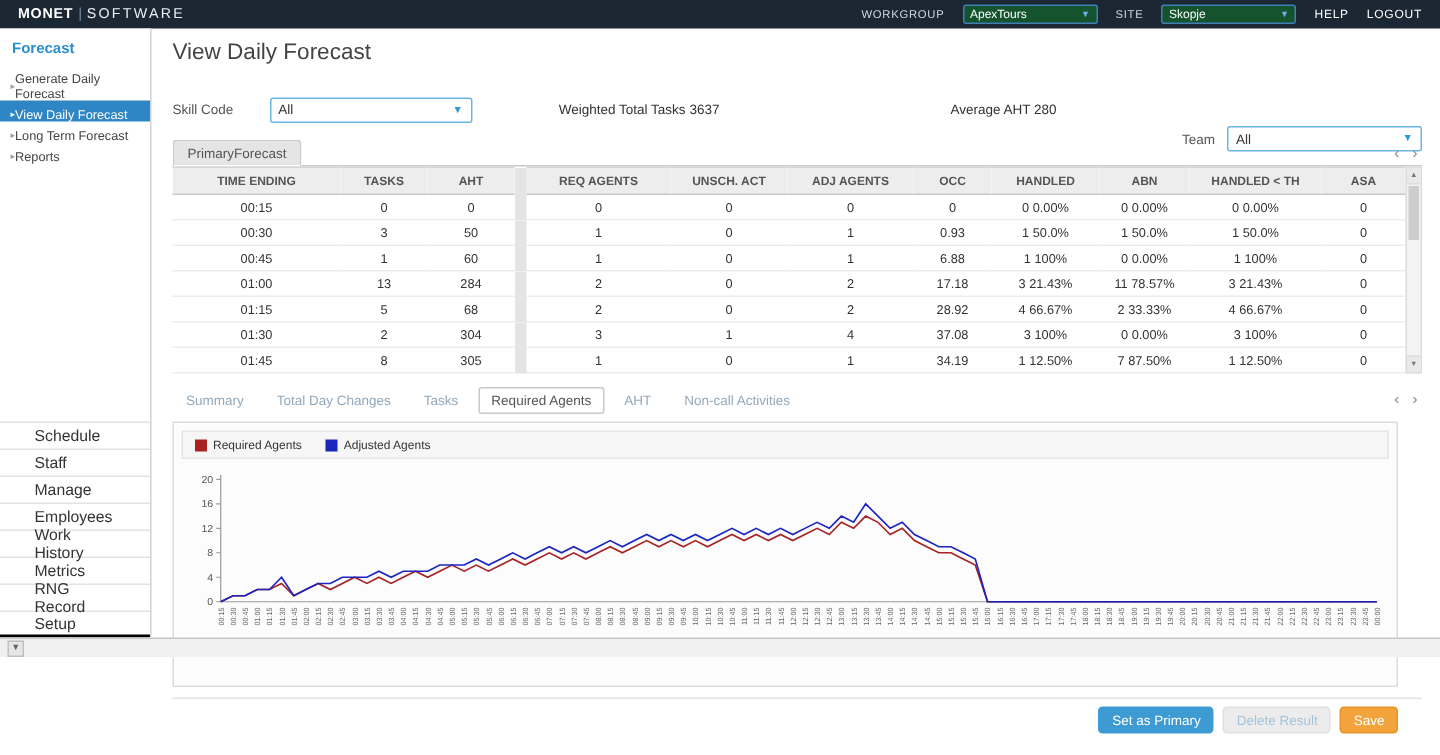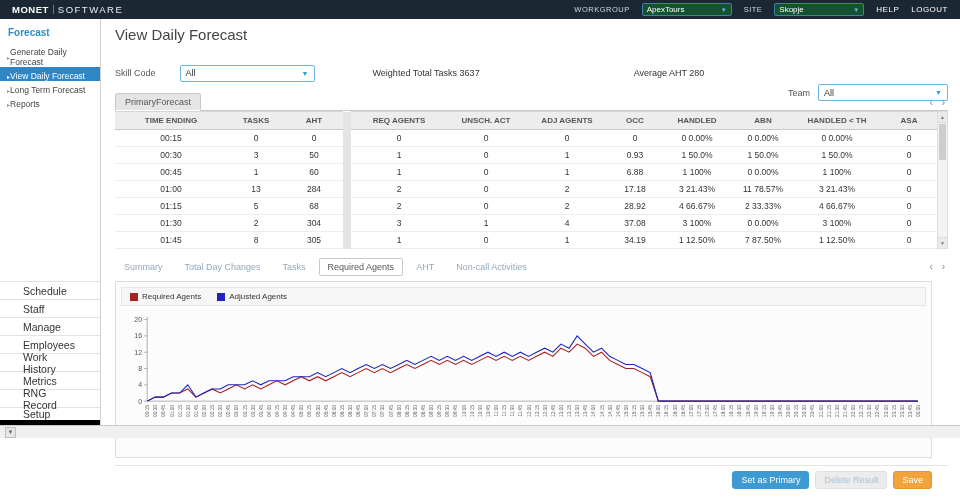--- a/index.html
+++ b/index.html
@@ -20,21 +20,21 @@
 
 .main-row{flex:1;display:flex;min-height:0;}
 .sidebar{width:101px;border-right:1px solid #d0d0d0;display:flex;flex-direction:column;flex-shrink:0;background:#fff;}
 .sb-title{color:#2a8fd0;font-weight:bold;font-size:10px;padding:8px 8px 5px;}
 .sb-item{font-size:8.5px;color:#444;padding:4px 3px 0 7px;display:flex;align-items:center;gap:0;cursor:pointer;}
 .sb-item .arr{font-size:6px;color:#999;}
 .sb-item.active{background:#2e86c4;color:#fff;}
 .sb-item.active .arr{color:#fff;}
 .sb-spacer{flex:1;}
 .sb-sec{font-size:10.5px;color:#333;padding:0 23px;border-top:1px solid #e2e2e2;height:18px;display:flex;align-items:center;cursor:pointer;}
-.sb-bottom .sb-sec:last-child{border-bottom:5px solid #000000;}
+.sb-bottom .sb-sec:last-child{border-bottom:2px solid #000000;}
 .content{flex:1;padding:0 12px 0 14px;display:flex;flex-direction:column;min-width:0;}
 .page-title{font-size:15px;color:#444;margin-top:7px;}
 .title-rule{height:1px;background:#35aade;margin:5px 0 7px;}
 
 .ctl-row1{display:flex;align-items:center;justify-content:space-between;height:20px;}
 .day-range{font-size:9px;color:#333;}
 .ctl-right{display:flex;align-items:center;gap:5px;}
 .lbl{font-size:9px;color:#555;}
 .select{background:#fff;border:1px solid #6cb6e4;border-radius:2px;height:17px;display:flex;align-items:center;justify-content:space-between;padding:0 5px;font-size:9px;color:#333;cursor:pointer;}
 .select .arr{color:#2e9bd6;font-size:7px;margin-left:6px;}

